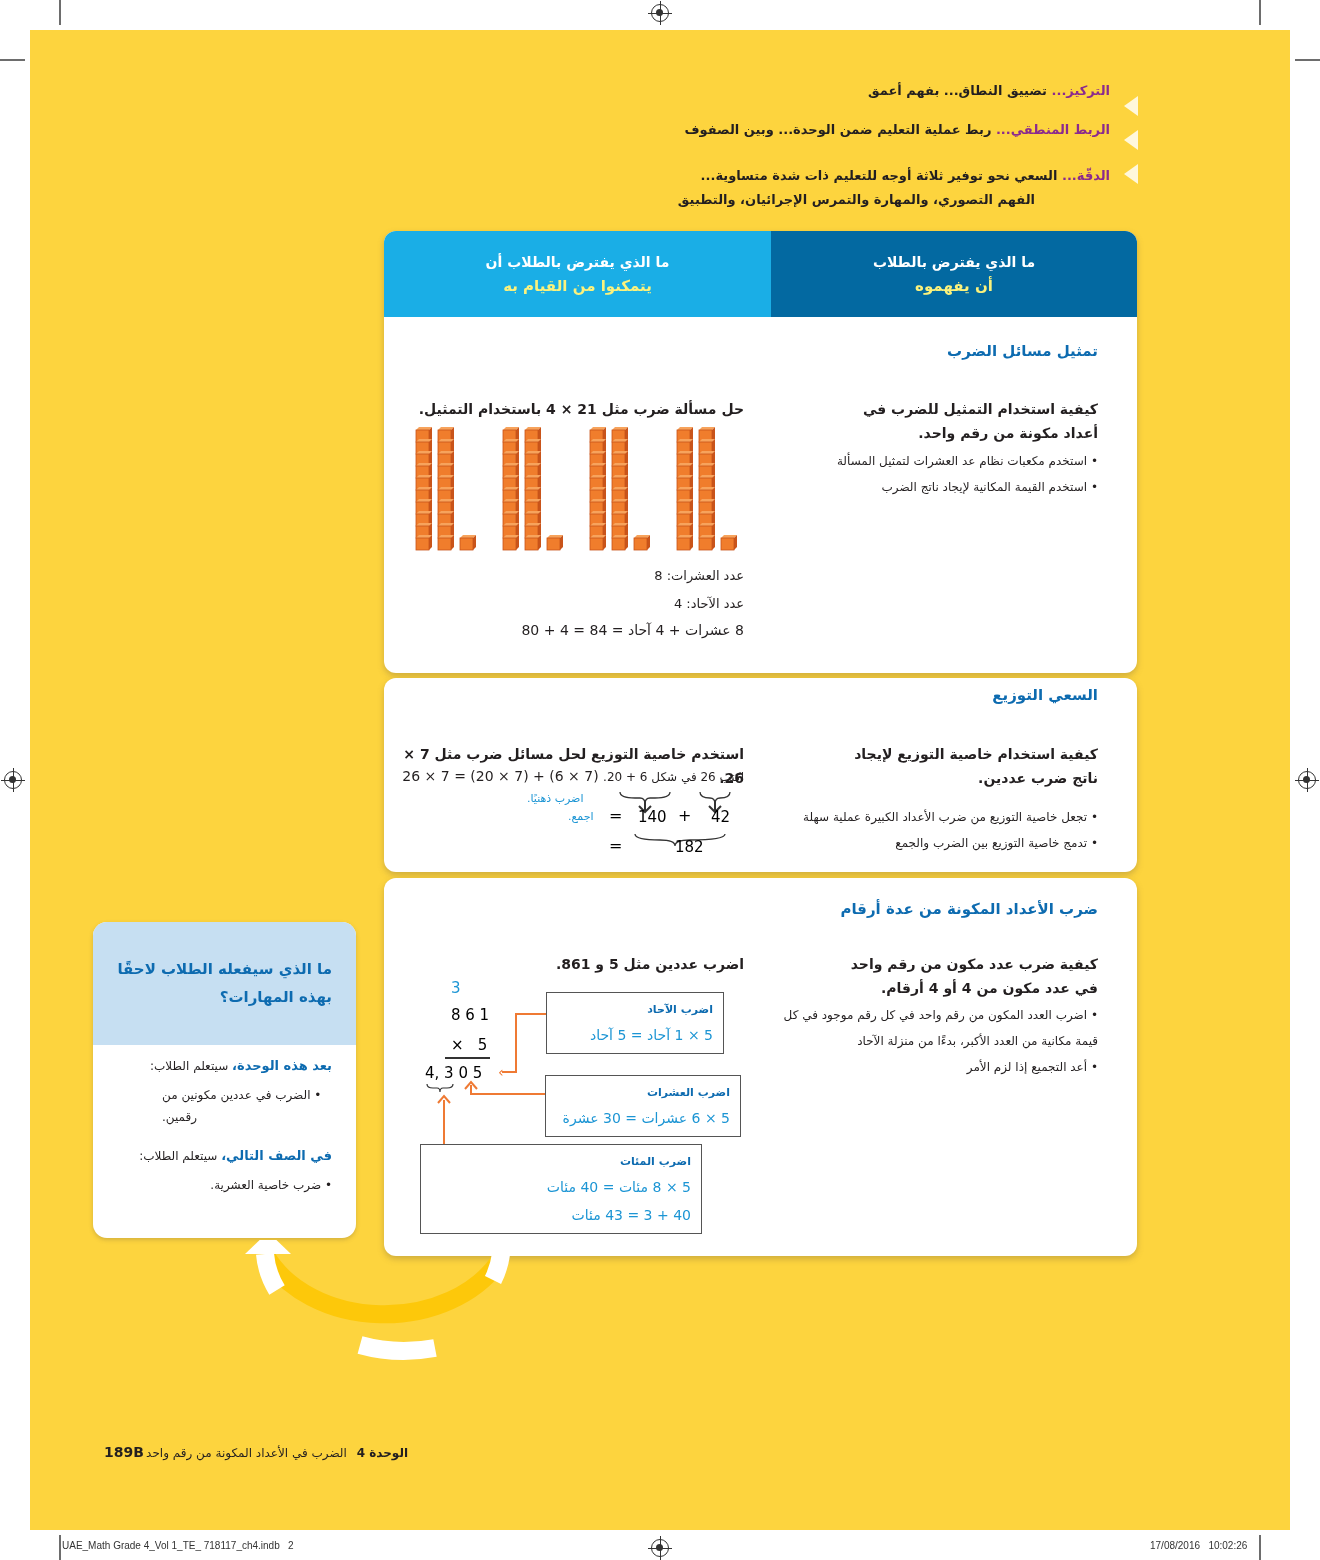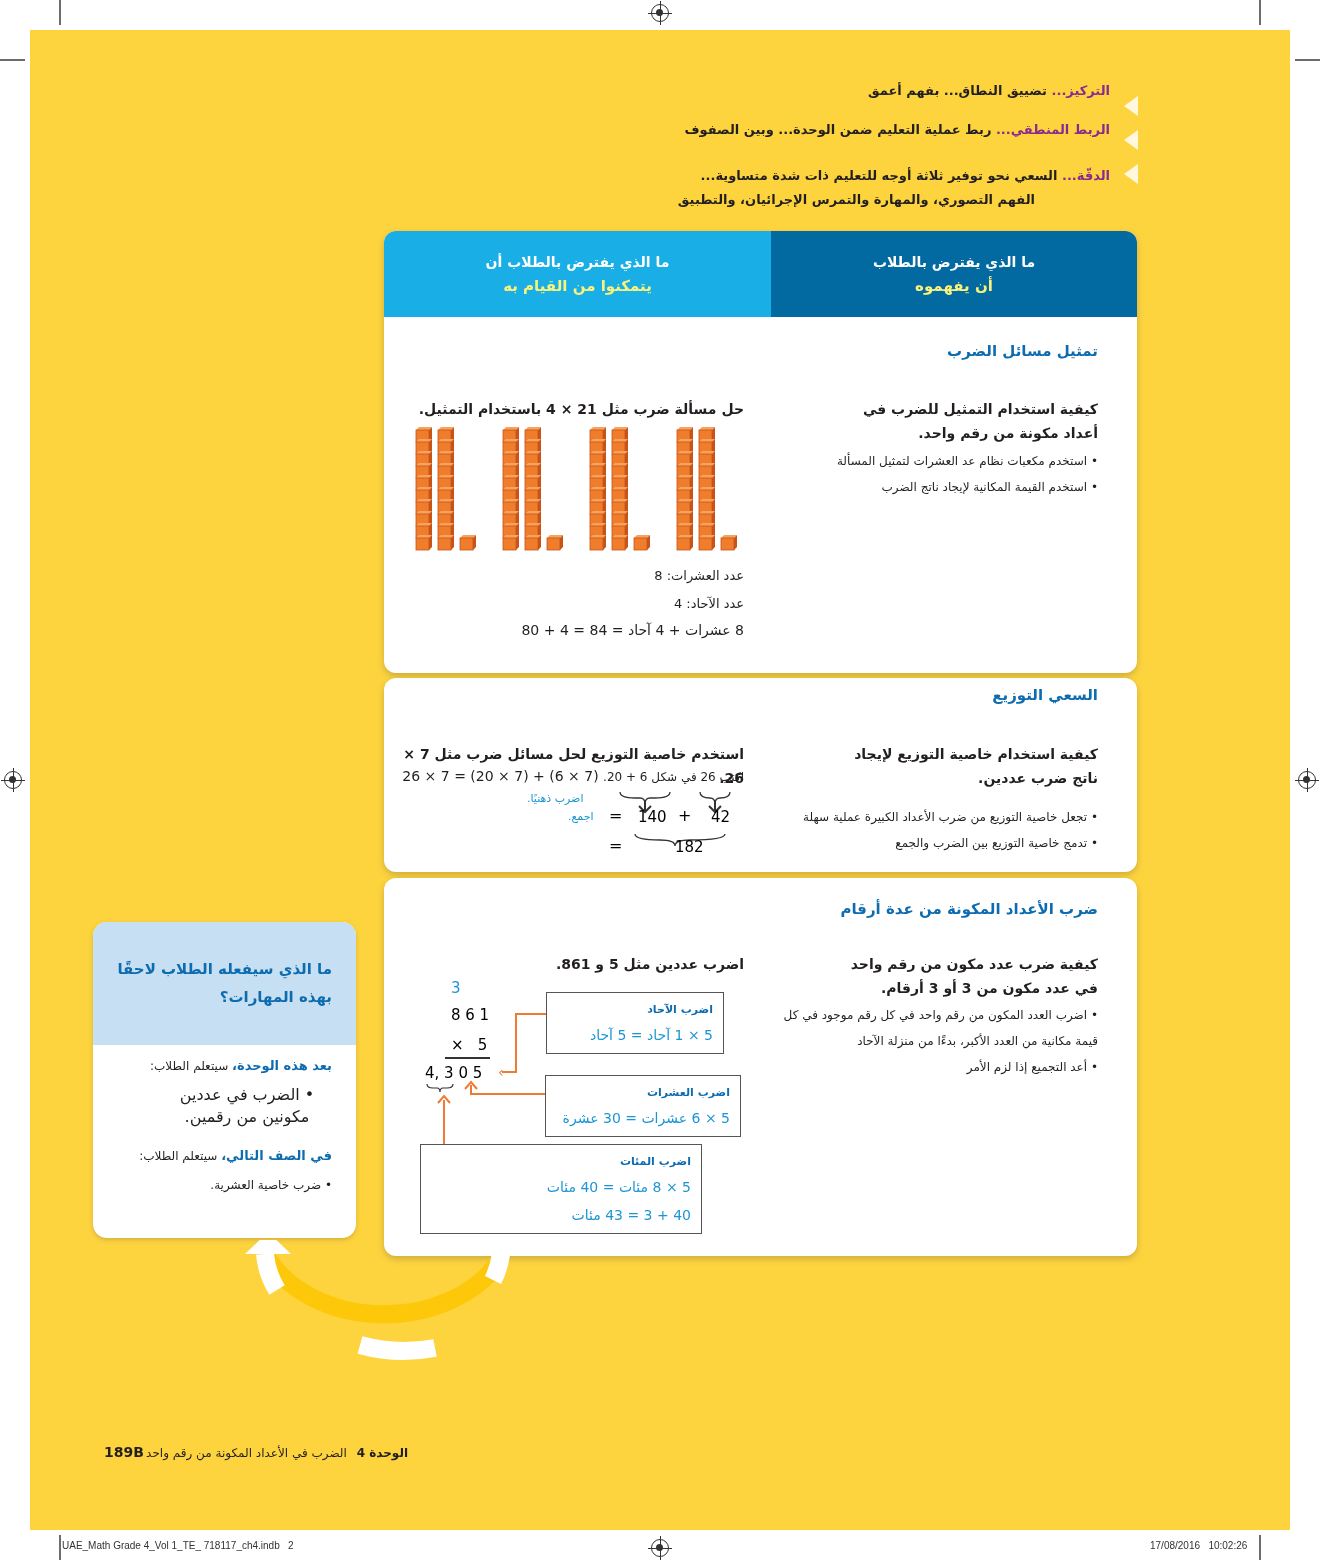--- a/index.html
+++ b/index.html
@@ -526,21 +526,21 @@
 <div class="abs" style="left:568px;top:810px;direction:rtl;color:#1c95d4;font-size:11px;">اجمع.</div>
 <div class="abs" style="left:609px;top:806px;font-size:16px;">=</div>
 <div class="abs mono" style="left:638px;top:808px;font-size:15px;">140</div>
 <div class="abs mono" style="left:678px;top:806px;font-size:16px;">+</div>
 <div class="abs mono" style="left:711px;top:808px;font-size:15px;">42</div>
 <div class="abs" style="left:609px;top:836px;font-size:16px;">=</div>
 <div class="abs mono" style="left:675px;top:838px;font-size:15px;">182</div>
 
 <div class="card" style="left:384px;top:878px;width:753px;height:378px;"></div>
 <div class="sec-title" style="right:222px;top:900px;">ضرب الأعداد المكونة من عدة أرقام</div>
-<div class="q" style="right:222px;top:952px;width:260px;">كيفية ضرب عدد مكون من رقم واحد في عدد مكون من 3 أو 3 أرقام.</div>
+<div class="q" style="right:222px;top:952px;width:260px;">كيفية ضرب عدد مكون من رقم واحد في عدد مكون من 4 أو 4 أرقام.</div>
 <div class="bul" style="right:222px;top:1002px;width:330px;">
   <div>اضرب العدد المكون من رقم واحد في كل رقم موجود في كل قيمة مكانية من العدد الأكبر، بدءًا من منزلة الآحاد</div>
   <div>أعد التجميع إذا لزم الأمر</div>
 </div>
 <div class="q" style="right:576px;top:952px;width:360px;">اضرب عددين مثل 5 و 861.</div>
 <div class="abs mono" style="left:451px;top:979px;color:#1c95d4;font-size:15px;">3</div>
 <div class="abs mono" style="left:451px;top:1006px;font-size:15px;white-space:pre;">8 6 1</div>
 <div class="abs mono" style="left:451px;top:1036px;font-size:15px;white-space:pre;">×   5</div>
 <div class="abs" style="left:445px;top:1057px;width:45px;height:1.5px;background:#333;"></div>
 <div class="abs mono" style="left:425px;top:1064px;font-size:15px;white-space:pre;">4, 3 0 5</div>
@@ -576,21 +576,21 @@
   <div class="l" style="top:62px;">40 + 3 = 43 مئات</div>
 </div>
 
 <div class="abs" style="left:93px;top:922px;width:263px;height:316px;border-radius:14px;background:#fff;overflow:hidden;box-shadow:0 2px 4px rgba(120,100,60,0.3);">
   <div style="position:absolute;left:0;top:0;right:0;height:123px;background:#c6dff2;"></div>
 </div>
 <div class="abs" style="right:988px;top:955px;width:220px;direction:rtl;text-align:right;color:#0d6bb0;font-weight:bold;font-size:15px;line-height:28px;">ما الذي سيفعله الطلاب لاحقًا بهذه المهارات؟</div>
 <div class="abs" style="right:988px;top:1058px;direction:rtl;font-size:12px;color:#231f20;">
   <span style="color:#0d6bb0;font-weight:bold;font-size:13px;">بعد هذه الوحدة،</span><span> سيتعلم الطلاب:</span>
 </div>
-<div class="abs" style="right:988px;top:1084px;width:170px;direction:rtl;text-align:center;font-size:16px;color:#231f20;line-height:22px;">• <span>الضرب في عددين مكونين من رقمين.</span></div>
+<div class="abs" style="right:988px;top:1084px;width:170px;direction:rtl;text-align:left;font-size:12px;color:#231f20;line-height:22px;">• <span>الضرب في عددين مكونين من رقمين.</span></div>
 <div class="abs" style="right:988px;top:1148px;direction:rtl;font-size:12px;color:#231f20;">
   <span style="color:#0d6bb0;font-weight:bold;font-size:13px;">في الصف التالي،</span><span> سيتعلم الطلاب:</span>
 </div>
 <div class="abs" style="right:988px;top:1178px;direction:rtl;font-size:12px;color:#231f20;">• <span>ضرب خاصية العشرية.</span></div>
 
 <svg style="position:absolute;left:235px;top:1240px;" width="290" height="120">
   <path d="M30 14 A130 100 0 0 0 265 20" fill="none" stroke="#fdc80a" stroke-width="18"></path>
   <path d="M30 14 A130 100 0 0 0 42 50" fill="none" stroke="#fff" stroke-width="18"></path>
   <path d="M125 105 A130 100 0 0 0 200 108" fill="none" stroke="#fff" stroke-width="18"></path>
   <path d="M258 40 A130 100 0 0 0 266 14" fill="none" stroke="#fff" stroke-width="18"></path>

